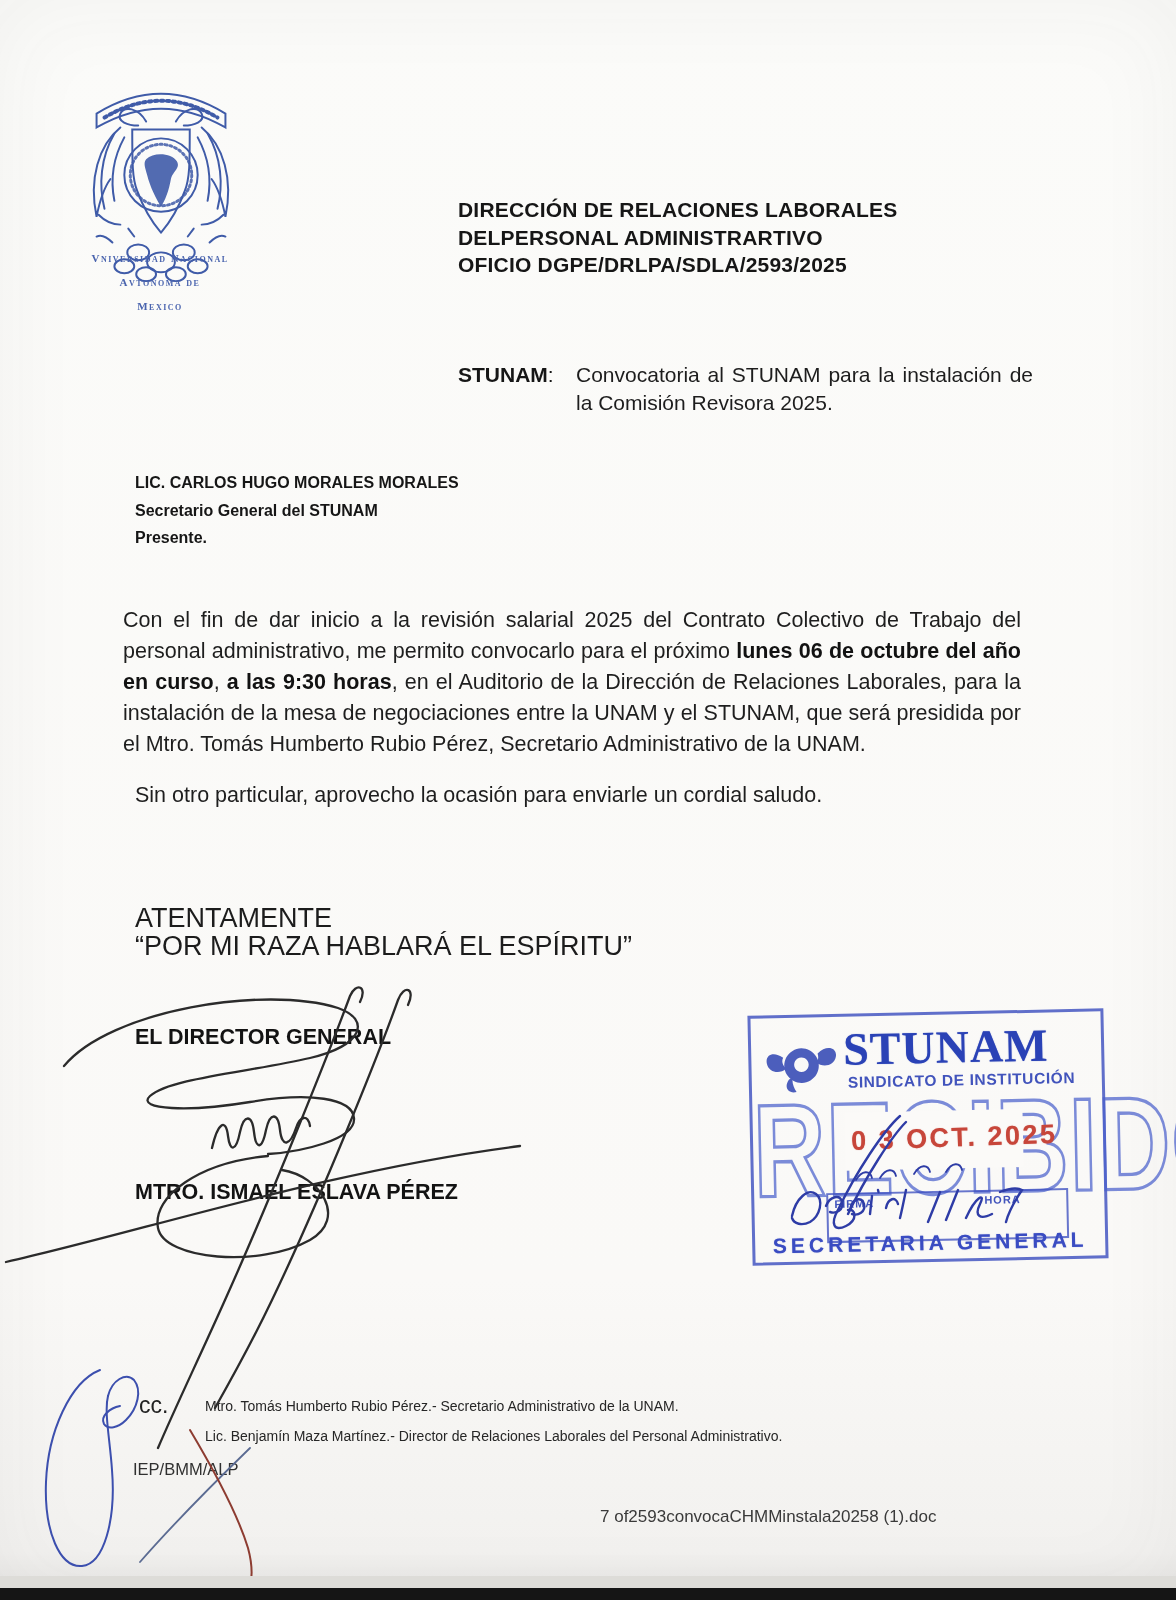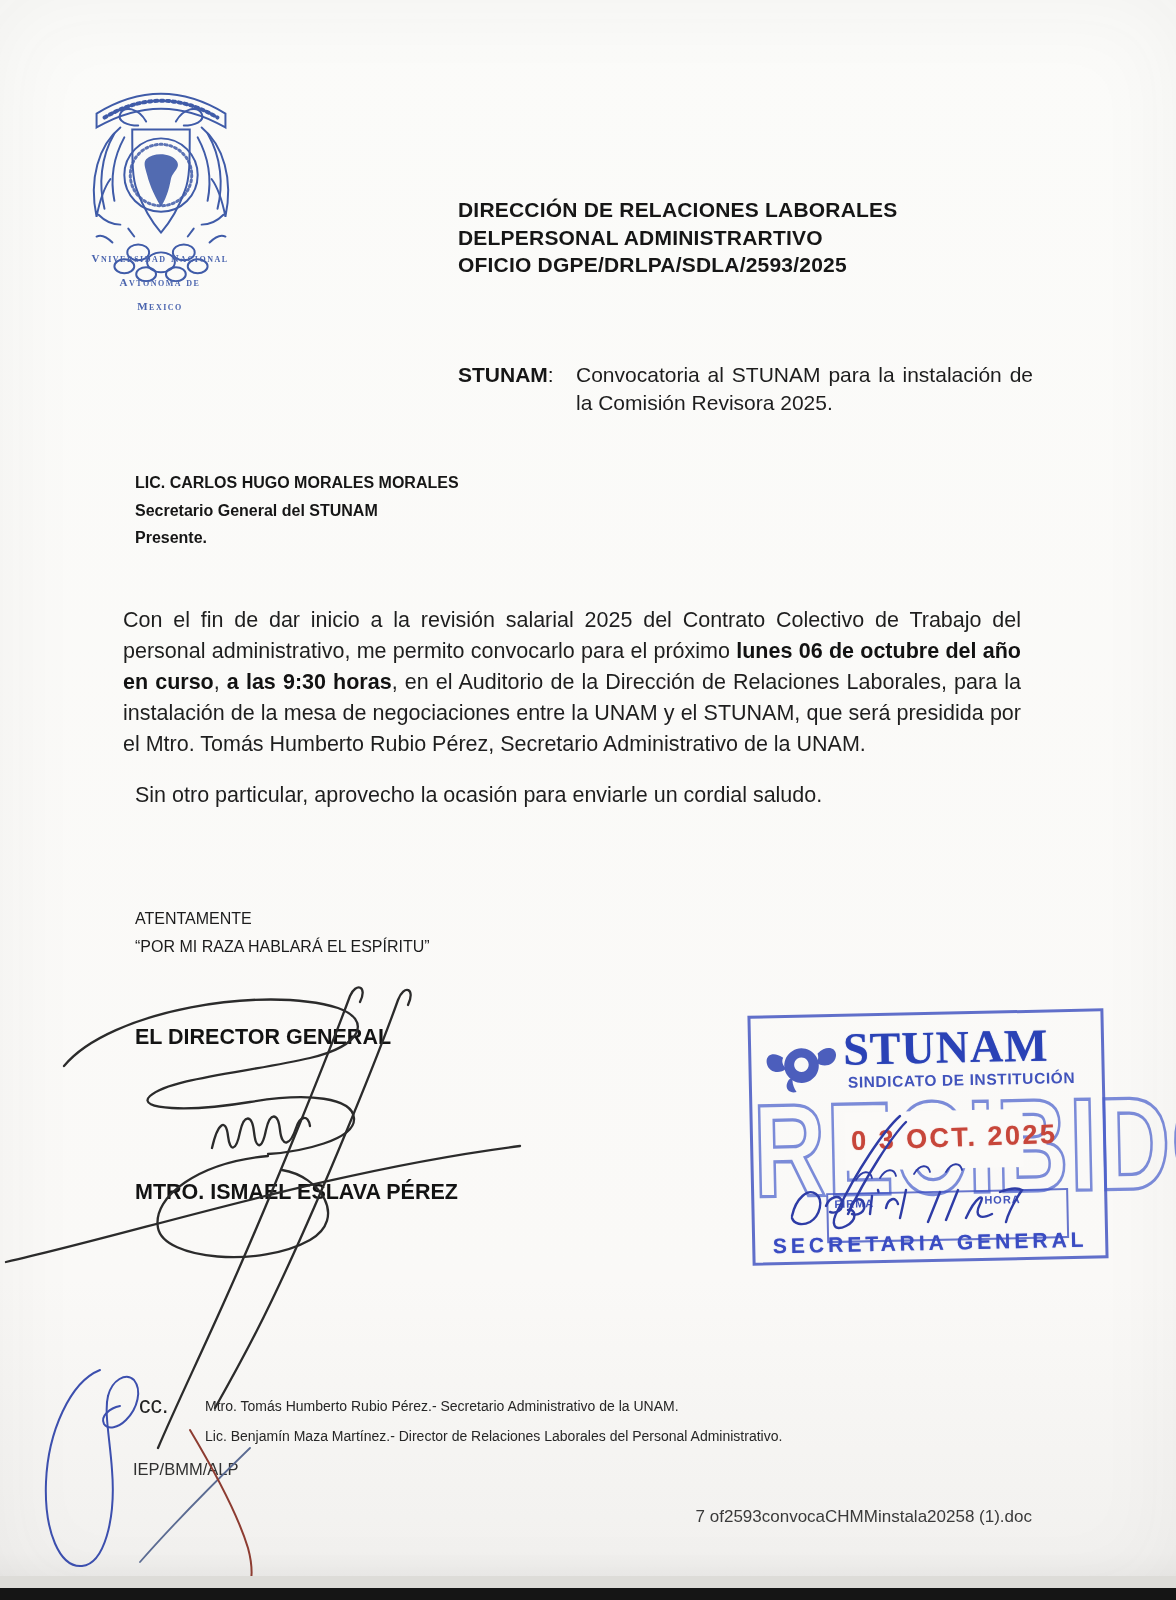--- a/index.html
+++ b/index.html
@@ -24,28 +24,28 @@
   .asunto-label b{font-weight:700;}
   .asunto-text{flex:1;text-align:justify;color:#1d1d1d;}
   
   .recipient{left:135px;top:469px;font-weight:700;font-size:16px;line-height:27.5px;color:#161616;}
   
   .body-par{left:123px;top:605px;width:898px;font-size:21.5px;line-height:31px;
     text-align:justify;color:#1e1e1e;}
   .body-par b{color:#121212;}
   .closing{left:135px;top:783px;width:898px;font-size:21.5px;color:#1e1e1e;}
   
-  .sig-block{left:135px;top:905px;font-size:16px;line-height:27.5px;color:#1c1c1c;}
+  .sig-block{left:135px;top:905px;font-size:27px;line-height:27.5px;color:#1c1c1c;}
   .role{left:135px;top:1025px;font-weight:700;font-size:21.5px;color:#131313;}
   .signer{left:135px;top:1180px;font-weight:700;font-size:21.5px;color:#131313;}
   
   .cc-label{left:139px;top:1392px;font-size:23px;color:#222;}
   .cc-lines{left:205px;top:1391px;width:860px;font-size:14px;line-height:30px;color:#262626;}
   .initials{left:133px;top:1460px;font-size:16.5px;color:#303030;}
-  .footer-file{left:600px;top:1507px;width:432px;text-align:right;font-size:17px;color:#3a3a3a;}
+  .footer-file{left:600px;top:1507px;width:432px;font-size:17px;color:#3a3a3a;}
   
   .stamp{left:750px;top:1012px;width:350px;height:244px;
     border:3.5px solid rgba(62,80,192,.82);transform:rotate(-1.2deg);
     background:transparent;}
   .stamp-org{position:absolute;left:92px;top:6px;font-family:"Liberation Serif",serif;
     font-weight:700;font-size:46px;letter-spacing:1px;color:#2a42b6;
     text-shadow:0 0 1px rgba(42,66,182,.6);}
   .stamp-sub{position:absolute;left:96px;top:57px;font-size:15.5px;letter-spacing:.6px;
     color:#4254bc;font-weight:700;}
   .stamp-received{position:absolute;left:0;top:66px;width:100%;text-align:center;

